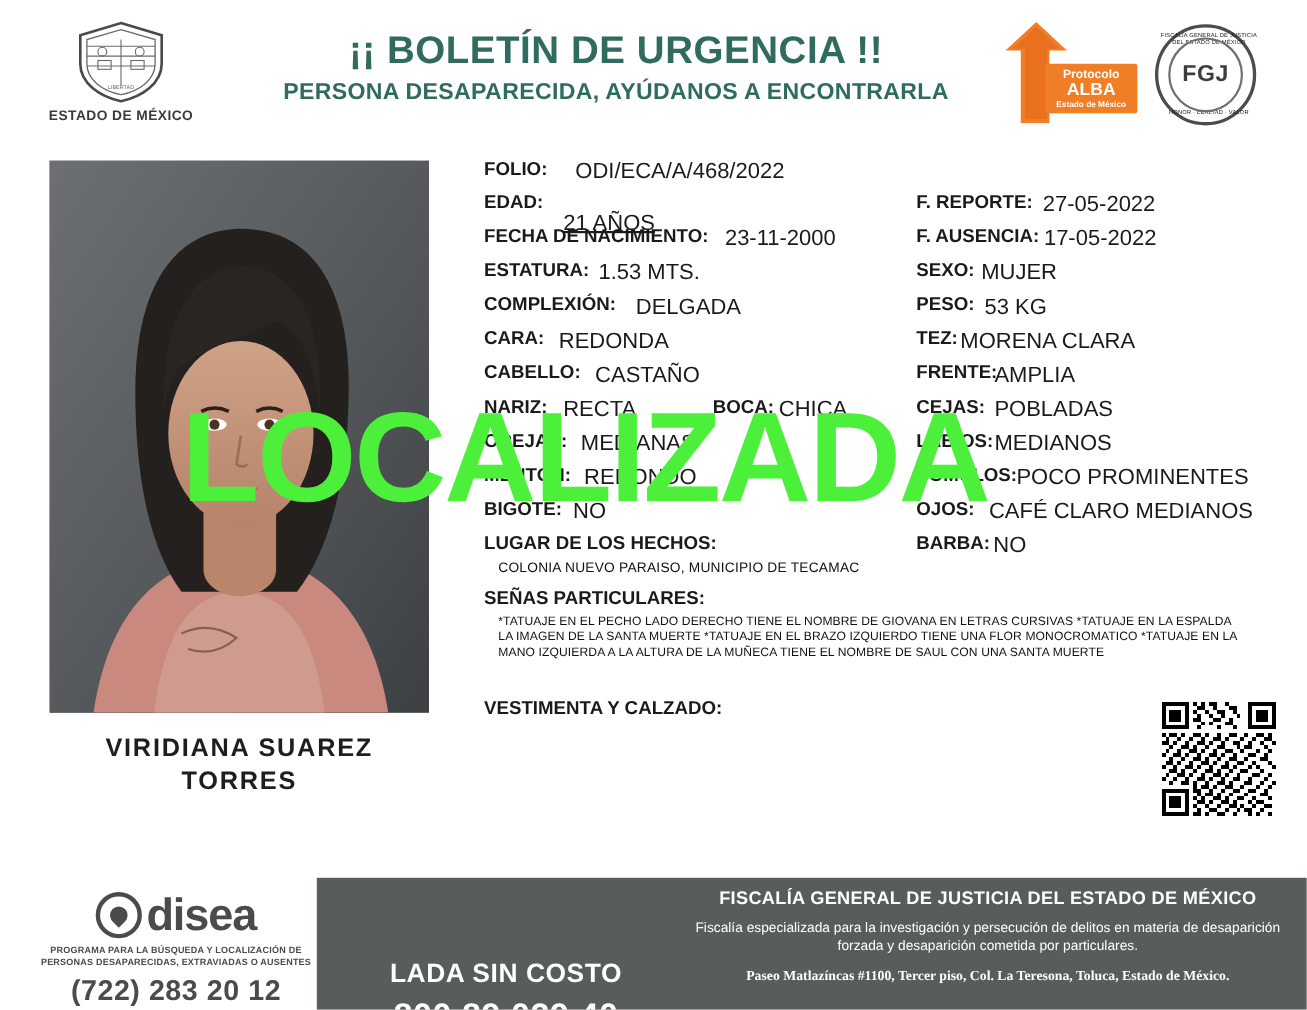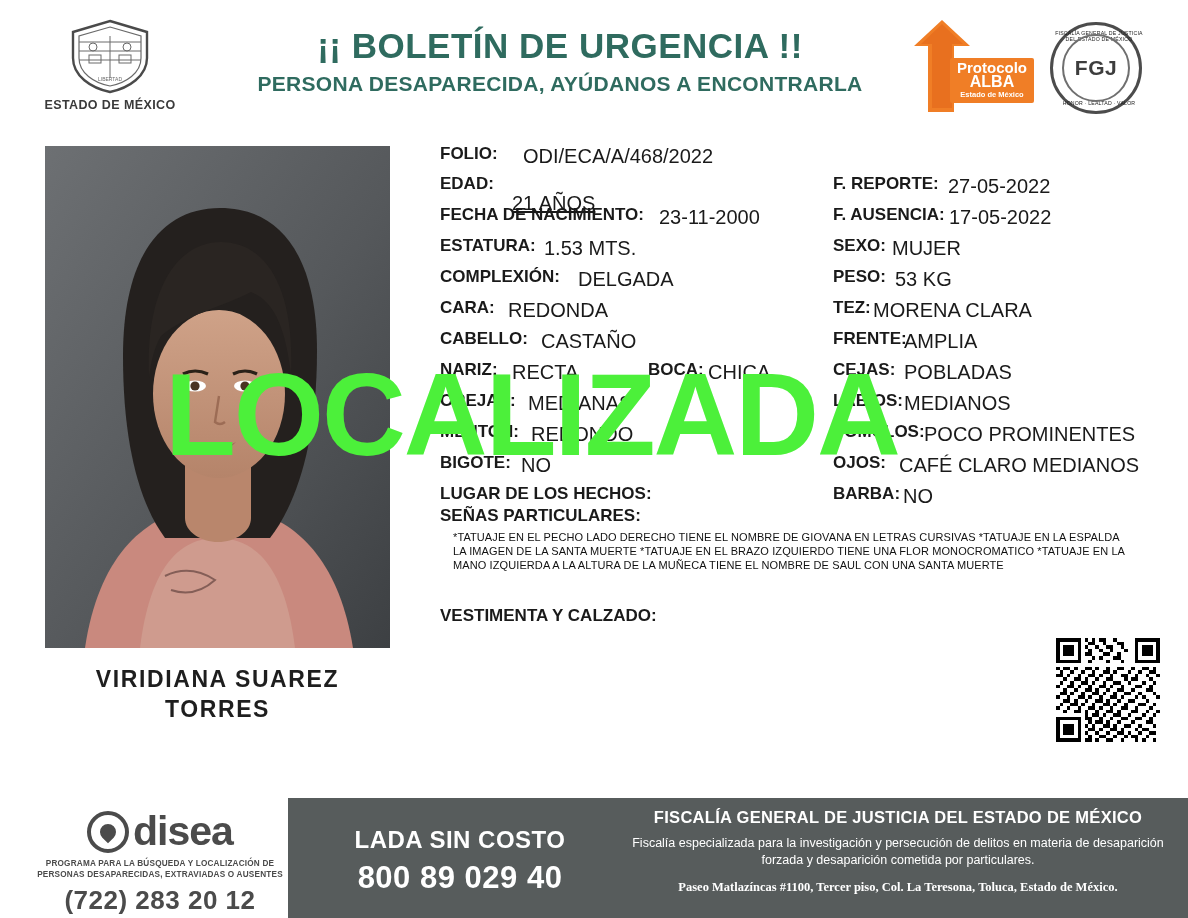--- a/index.html
+++ b/index.html
@@ -44,21 +44,21 @@
     position:absolute; left:908px; top:20px; width:125px; height:94px;
   }
   .alba-arrow {
     position:absolute; left:0; top:0; width:66px; height:92px;
   }
   .alba-text {
     position:absolute; left:42px; top:38px; width:84px;
     background:#f07e26; color:#fff; padding:4px 4px 3px 4px;
     text-align:center; border-radius:2px;
   }
-  .alba-text .l1 { font-size:15px; font-weight:bold; line-height:12px;}
+  .alba-text .l1 { font-size:11px; font-weight:bold; line-height:12px;}
   .alba-text .l2 { font-size:16px; font-weight:bold; line-height:16px;}
   .alba-text .l3 { font-size:7.5px; font-weight:bold; line-height:10px;}
   .fgj-logo {
     position:absolute; left:1042px; top:22px; width:118px; height:92px;
   }
   .fgj-circle {
     width:92px; height:92px; border-radius:50%;
     border:3px solid #4c4c4c; position:relative; background:#fff;
     margin-left:8px;
   }
@@ -122,21 +122,21 @@
   }
   .disea-word { font-size:41px; font-weight:bold; color:#4b4b4b; letter-spacing:-1px; }
   .disea-sub { font-size:8.2px; font-weight:bold; color:#4b4b4b; line-height:11px; margin-top:3px; letter-spacing:0.2px;}
   .disea-phone { font-size:26px; font-weight:bold; color:#4b4b4b; margin-top:5px; letter-spacing:0.5px;}
 
   .footer-dark {
     position:absolute; left:288px; top:0; width:900px; height:120px;
     background:#575c5c; color:#fff;
   }
   .lada { position:absolute; left:22px; top:28px; width:300px; text-align:center; }
-  .lada-title { font-size:24px; font-weight:bold; letter-spacing:0.5px;}
+  .lada-title { font-size:24px; font-weight:bold; letter-spacing:0.5px;margin-top:46px;}
   .lada-number { font-size:31px; font-weight:bold; letter-spacing:0.5px; margin-top:6px;}
   .fiscalia { position:absolute; left:330px; top:10px; width:560px; text-align:center;}
   .fiscalia-title { font-size:16.5px; font-weight:bold; letter-spacing:0.3px;}
   .fiscalia-desc { font-size:12.5px; line-height:17px; margin-top:8px; }
   .fiscalia-addr { font-size:12.5px; font-weight:bold; line-height:16px; margin-top:10px; font-family:"Liberation Serif", serif;}
 </style>
 </head>
 <body>
 
 <div class="header">
@@ -306,20 +306,23 @@
     <span class="dl" style="left:0;top:2px;text-align:right;">BIGOTE:</span>
     <span class="dv" style="left:81px;top:3px;">NO</span>
     <span class="dl" style="left:393px;top:2px;">OJOS:</span>
     <span class="dv" style="left:459px;top:3px;">CAFÉ CLARO MEDIANOS</span>
   </div>
 
   <div style="position:relative;height:24px;">
     <span class="dl" style="left:0;top:2px;">LUGAR DE LOS HECHOS:</span>
     <span class="dl" style="left:393px;top:2px;">BARBA:</span>
     <span class="dv" style="left:463px;top:3px;">NO</span>
+  </div>
+  <div style="position:relative;height:28px;">
+    <span class="small-text" style="position:absolute;left:13px;top:2px;">COLONIA NUEVO PARAISO, MUNICIPIO DE TECAMAC</span>
   </div>
 
   <div style="position:relative;height:24px;">
     <span class="dl" style="left:0;top:0px;">SEÑAS PARTICULARES:</span>
   </div>
   <div style="position:relative;height:72px;">
     <div class="tiny-text" style="position:absolute;left:13px;top:0;width:678px;">*TATUAJE EN EL PECHO LADO DERECHO TIENE EL NOMBRE DE GIOVANA EN LETRAS CURSIVAS *TATUAJE EN LA ESPALDA LA IMAGEN DE LA SANTA MUERTE *TATUAJE EN EL BRAZO IZQUIERDO TIENE UNA FLOR MONOCROMATICO *TATUAJE EN LA MANO IZQUIERDA A LA ALTURA DE LA MUÑECA TIENE EL NOMBRE DE SAUL CON UNA SANTA MUERTE</div>
   </div>
 
   <div style="position:relative;height:30px;">

